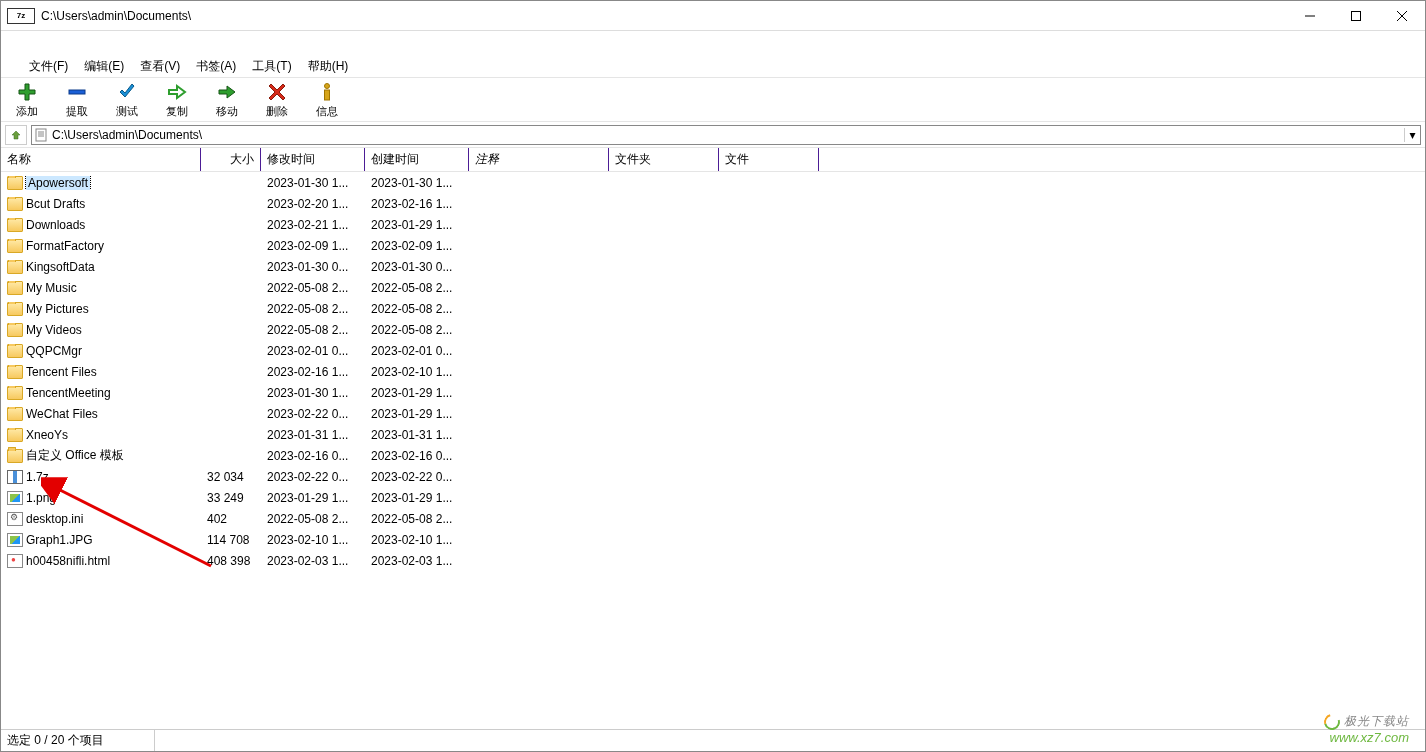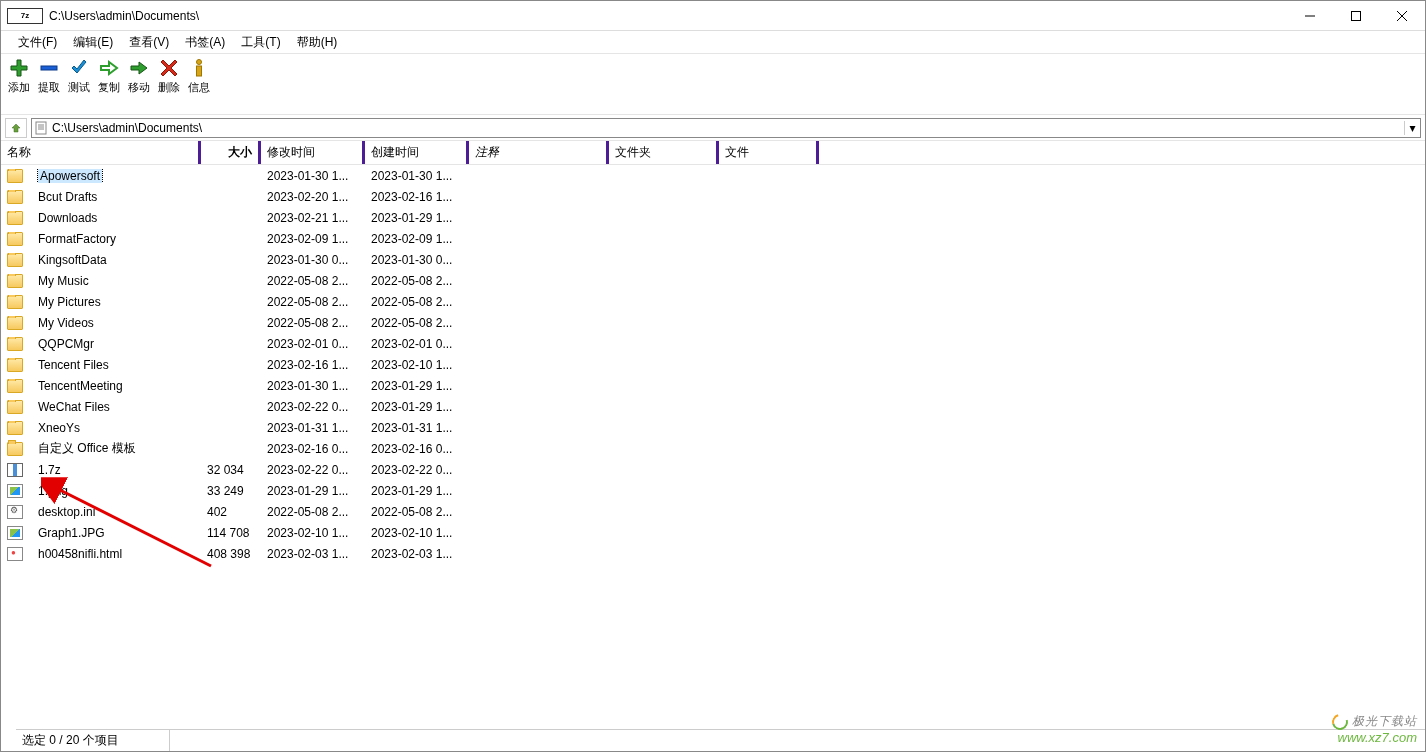--- a/index.html
+++ b/index.html
@@ -1,57 +1,57 @@
 <!DOCTYPE html>
 <html><head>
 <meta charset="utf-8">
 <style>
 * { margin: 0; padding: 0; box-sizing: border-box; font-family: "Microsoft YaHei", "Segoe UI", Tahoma, sans-serif; font-size: 12px; }
 body { background: #fff; width: 1426px; height: 752px; overflow: hidden; position: relative; border: 1px solid #888; }
 .titlebar { height: 30px; display: flex; align-items: center; background: #fff; border-bottom: 1px solid #ddd; }
-.titlebar .app-icon { width: 36px; height: 16px; margin: 0 6px; border: 1px solid #333; display: inline-flex; align-items: center; justify-content: center; font-size: 8px; font-weight: bold; }
+.titlebar .app-icon { width: 28px; height: 16px; margin: 0 6px; border: 1px solid #333; display: inline-flex; align-items: center; justify-content: center; font-size: 8px; font-weight: bold; }
 .titlebar .title-text { flex: 1; font-size: 12px; }
 .window-controls { display: flex; }
 .window-controls .ctrl { width: 46px; height: 30px; display: flex; align-items: center; justify-content: center; cursor: pointer; }
-.menubar { height: 22px; display: flex; align-items: center; padding-left: 9px; }
+.menubar { height: 22px; display: flex; align-items: center; padding-left: 20px; margin-top: 24px; }
 .menubar .menu-item { padding: 2px 8px; cursor: pointer; }
-.toolbar { height: 62px; display: flex; align-items: flex-start; padding: 2px 4px; gap: 2px; border-top: 1px solid #e5e5e5; border-bottom: 1px solid #e5e5e5; }
+.toolbar { height: 45px; display: flex; align-items: flex-start; padding: 2px 12px; gap: 22px; border-top: 1px solid #e5e5e5; border-bottom: 1px solid #e5e5e5; }
 .tool-btn { display: flex; flex-direction: column; align-items: center; width: 28px; cursor: pointer; padding-top: 2px; }
 .tool-icon { width: 20px; height: 20px; display: flex; align-items: center; justify-content: center; }
 .tool-label { font-size: 11px; margin-top: 2px; }
 .pathbar { height: 26px; display: flex; align-items: center; padding: 2px 4px; border-bottom: 1px solid #e5e5e5; gap: 4px; }
 .path-up { width: 22px; height: 20px; border: 1px solid #ccc; display: flex; align-items: center; justify-content: center; cursor: pointer; }
 .path-input-wrap { flex: 1; display: flex; align-items: center; border: 1px solid #888; height: 20px; }
 .path-icon { width: 18px; display: flex; align-items: center; justify-content: center; }
 .path-input { flex: 1; border: none; outline: none; font-size: 12px; padding-left: 2px; }
 .path-drop { width: 16px; display: flex; align-items: center; justify-content: center; cursor: pointer; border-left: 1px solid #ccc; }
 .header-row { height: 24px; display: flex; border-bottom: 1px solid #e5e5e5; }
-.header-cell { display: flex; align-items: center; padding: 0 6px; border-right: 3px solid #4c1d95; position: relative; cursor: pointer; }
-.header-cell.right { justify-content: flex-end; font-weight: bold; }
+.header-cell { display: flex; align-items: center; padding: 0 6px; border-right: 1px solid #4c1d95; position: relative; cursor: pointer; }
+.header-cell.right { justify-content: flex-end; }
 .file-list { position: relative; height: 588px; overflow: hidden; background: #fff; }
 .file-row { height: 21px; display: flex; align-items: center; cursor: pointer; }
 .file-row.selected .cell.name-cell .name-text { background: #cce8ff; outline: 1px dotted #000; padding: 0 2px; }
 .cell { padding: 0 6px; white-space: nowrap; overflow: hidden; text-overflow: ellipsis; }
-.cell.name-cell { display: flex; align-items: center; gap: 15px; }
+.cell.name-cell { display: flex; align-items: center; gap: 3px; }
 .cell.size-cell { text-align: left; }
 .file-icon { width: 16px; height: 14px; flex-shrink: 0; }
 .folder-icon { background: linear-gradient(#ffe9a6, #f7c95f); border: 1px solid #d9a825; border-radius: 1px; position: relative; }
 .folder-icon::before { content: ''; position: absolute; top: -3px; left: 0; width: 6px; height: 3px; background: #f7c95f; border: 1px solid #d9a825; border-bottom: none; border-radius: 1px 1px 0 0; }
 .archive-icon { background: #fff; border: 1px solid #666; position: relative; }
 .archive-icon::after { content: ''; position: absolute; left: 5px; top: 0; bottom: 0; width: 4px; background: #4a90d9; }
 .image-icon { background: #fff; border: 1px solid #888; position: relative; }
 .image-icon::after { content: ''; position: absolute; left: 2px; top: 2px; right: 2px; bottom: 2px; background: linear-gradient(135deg, #8bc34a 50%, #2196f3 50%); }
 .ini-icon { background: #fff; border: 1px solid #888; position: relative; }
 .ini-icon::after { content: '⚙'; position: absolute; left: 2px; top: -1px; font-size: 9px; color: #555; }
 .html-icon { background: #fff; border: 1px solid #888; position: relative; }
 .html-icon::after { content: '●'; position: absolute; left: 3px; top: 0; font-size: 8px; color: #e44; }
-.statusbar { position: absolute; bottom: 0; left: 15px; right: 0; height: 22px; border-top: 1px solid #ccc; display: flex; align-items: center; padding: 0 6px; }
+.statusbar { position: absolute; bottom: 0; left: 0; right: 0; height: 22px; border-top: 1px solid #ccc; display: flex; align-items: center; padding: 0 6px; }
 .statusbar .cell-sep { border-left: 1px solid #ccc; height: 100%; margin: 0 80px 0 50px; }
 .red-arrow { position: absolute; pointer-events: none; z-index: 100; }
-.watermark { position: absolute; right: 8px; bottom: 6px; text-align: right; pointer-events: none; }
+.watermark { position: absolute; right: 16px; bottom: 6px; text-align: right; pointer-events: none; }
 .watermark .wm-top { color: #888; font-size: 13px; font-style: italic; letter-spacing: 1px; }
 .watermark .wm-bottom { color: #6eb840; font-size: 13px; font-style: italic; }
 .watermark .wm-icon { display: inline-block; width: 16px; height: 16px; border: 2px solid #6eb840; border-radius: 50%; border-top-color: transparent; border-left-color: #f5a623; transform: rotate(30deg); margin-right: 4px; vertical-align: middle; }
 .col-name { width: 200px; }
 .col-size { width: 60px; }
 .col-mtime { width: 104px; }
 .col-ctime { width: 104px; }
 .col-comment { width: 140px; font-style: italic; }
 .col-folders { width: 110px; }
 .col-files { width: 100px; }

